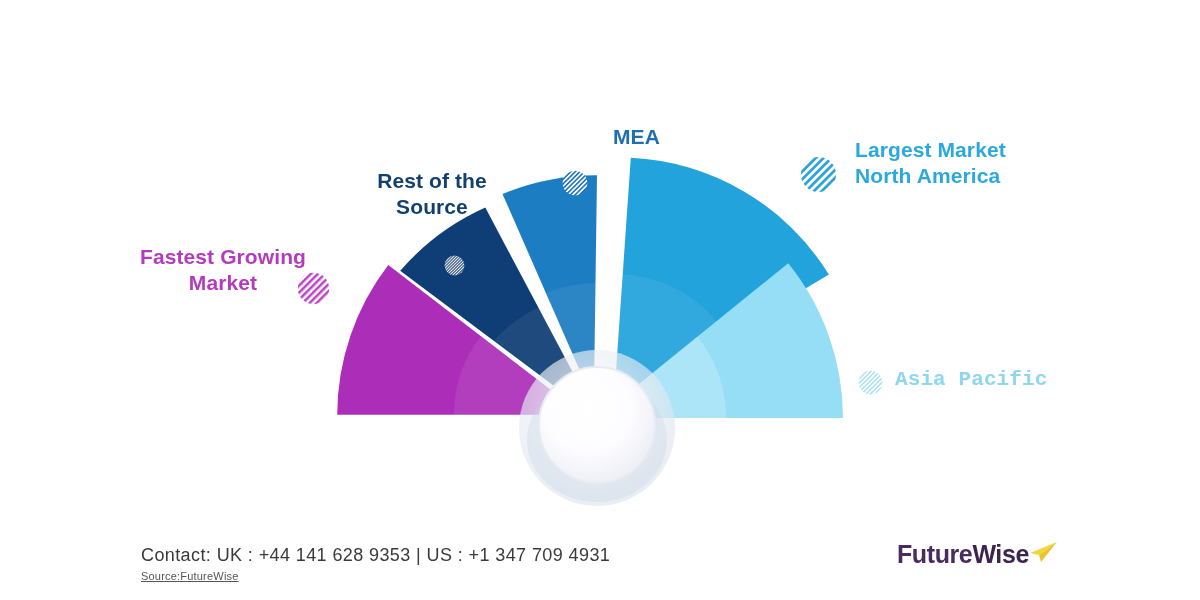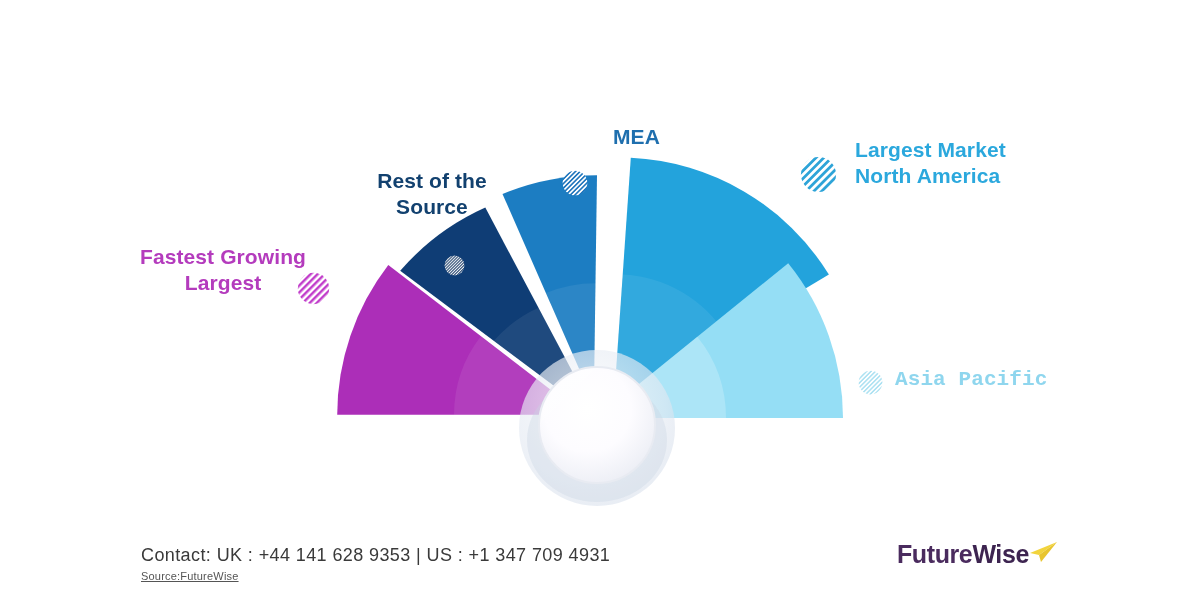--- a/index.html
+++ b/index.html
@@ -214,21 +214,21 @@
     <circle cx="597" cy="428" r="78" fill="url(#hubRingGrad)" opacity="0.85"></circle>
     <ellipse cx="597" cy="440" rx="70" ry="62" fill="#c9d3e2" opacity="0.35"></ellipse>
 
     <circle cx="597" cy="425" r="58" fill="url(#hubGrad)"></circle>
     <path d="M 597 367 A 58 58 0 0 0 539 425 Z" fill="url(#hubSheen)" opacity="0.6"></path>
     <circle cx="597" cy="425" r="58" fill="none" stroke="#e8ebf2" stroke-width="2"></circle>
   </svg>
 
   <div class="label" id="label-europe">
     <span class="line">Fastest Growing</span>
-    <span class="line">Largest</span>
+    <span class="line">Market</span>
   </div>
   <div class="label" id="label-row">
     <span class="line">Rest of the</span>
     <span class="line">Source</span>
   </div>
   <div class="label" id="label-mea">
     <span class="line">MEA</span>
   </div>
   <div class="label" id="label-na">
     <span class="line">Largest Market</span>

